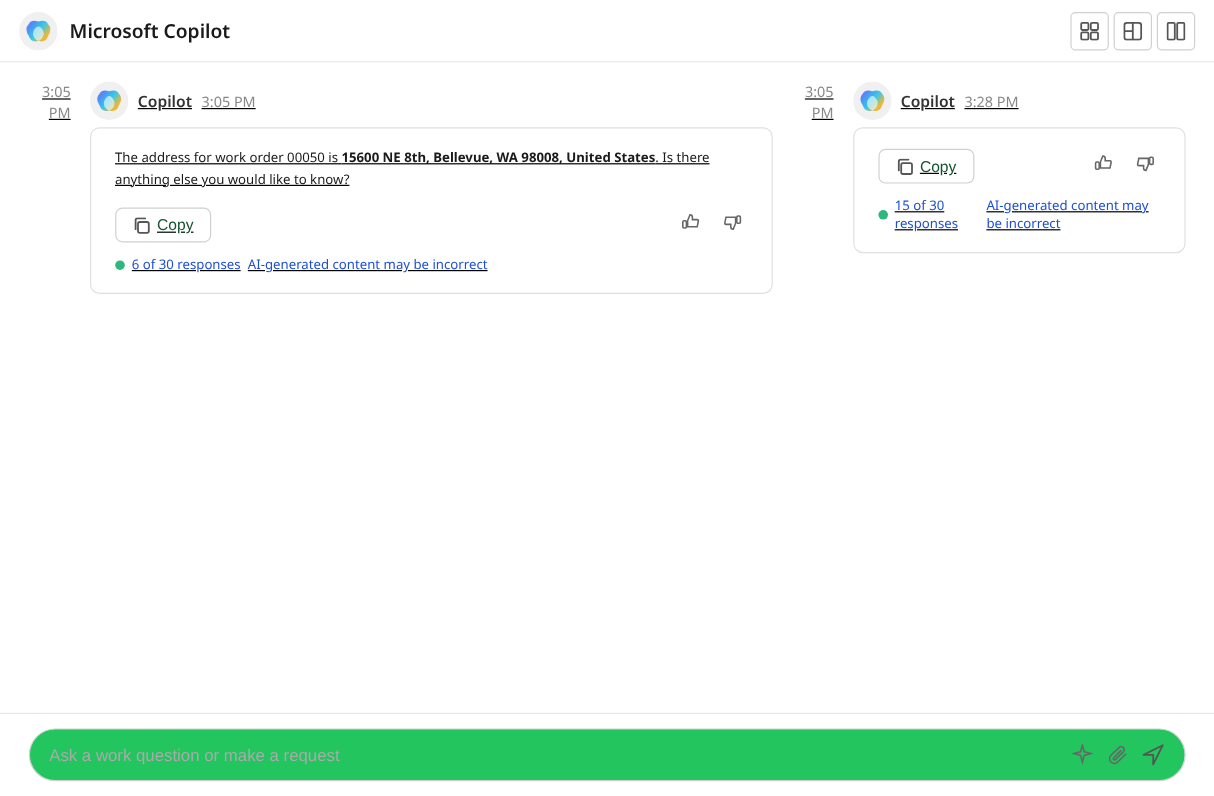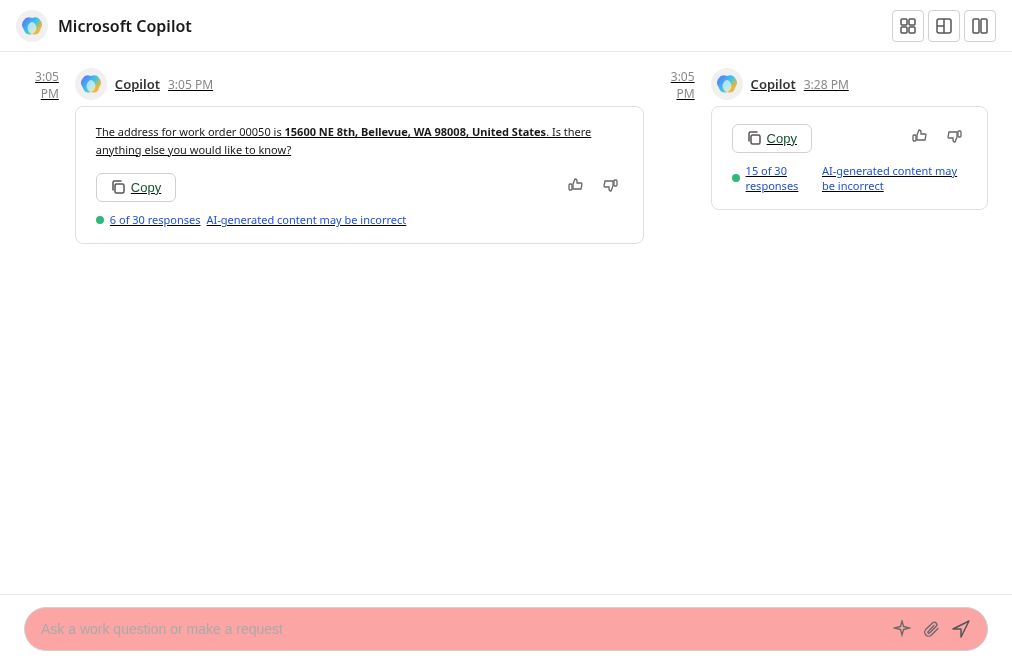--- a/index.html
+++ b/index.html
@@ -184,21 +184,21 @@
       border-top: 1px solid #e8e8e8;
       flex-shrink: 0;
     }
     .input-wrapper {
       border: 1px solid #d0d0d0;
       border-radius: 24px;
       display: flex;
       align-items: center;
       padding: 10px 16px;
       gap: 8px;
-      background: #fca5a5;
+      background: #22c55e;
     }
     .input-field {
       flex: 1;
       border: none;
       outline: none;
       font-size: 14px;
       color: #333;
       background: transparent;
     }
     .input-field::placeholder { color: #aaa; }

